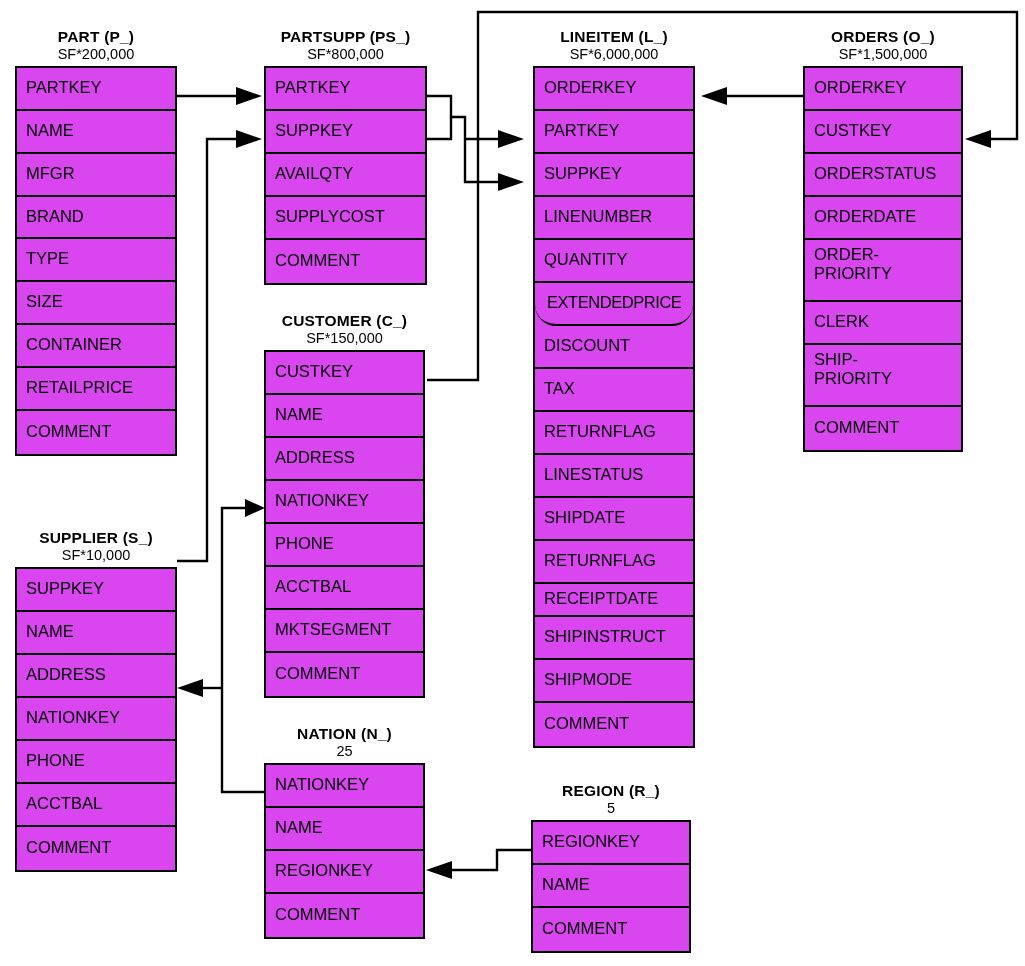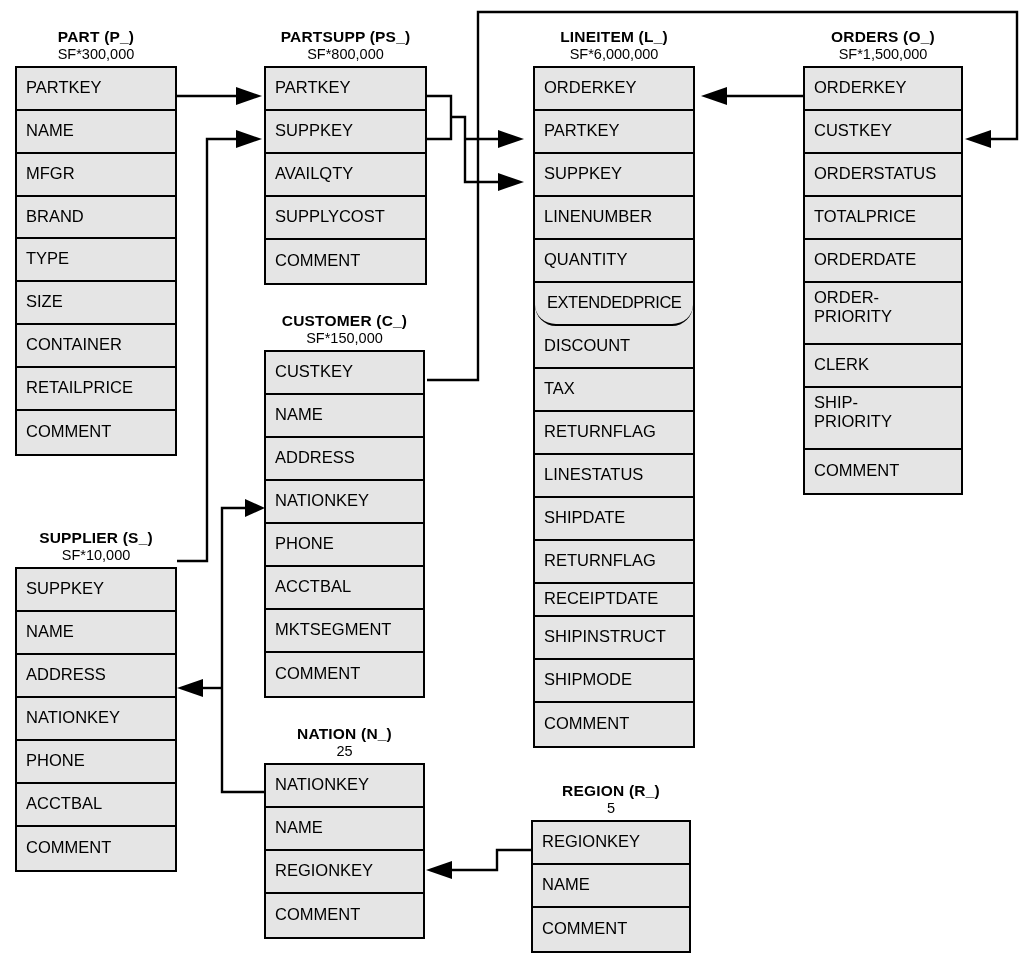--- a/index.html
+++ b/index.html
@@ -30,21 +30,21 @@
     font-size:14.5px;
     text-align:center;
     line-height:1.12;
     white-space:nowrap;
     margin-top:1px;
   }
   .entity-box{
     border:2.4px solid #000;
     box-sizing:border-box;
     margin-top:3px;
-    background:#e5e5e5;
+    background:#d946ef;
   }
   .field{
     box-sizing:border-box;
     border-bottom:2.1px solid #000;
     display:flex;
     align-items:center;
     padding:0 0 0 9px;
     font-size:16.5px;
     line-height:1.08;
     white-space:nowrap;
@@ -110,21 +110,21 @@
     </g>
 
     <g>
       <polyline points="531,850 497,850 497,870 452,870"></polyline>
       <polygon points="452,861 426,870 452,879"></polygon>
     </g>
   </svg>
 
   <div class="entity" style="left:15px;top:28px;width:162px;">
     <div class="entity-title">PART (P_)</div>
-    <div class="entity-card">SF*300,000</div>
+    <div class="entity-card">SF*200,000</div>
     <div class="entity-box">
       <div class="field" style="height:43px">PARTKEY</div>
       <div class="field" style="height:43px">NAME</div>
       <div class="field" style="height:43px">MFGR</div>
       <div class="field" style="height:42px">BRAND</div>
       <div class="field" style="height:43px">TYPE</div>
       <div class="field" style="height:43px">SIZE</div>
       <div class="field" style="height:43px">CONTAINER</div>
       <div class="field" style="height:43px">RETAILPRICE</div>
       <div class="field" style="height:43px">COMMENT</div>
@@ -181,21 +181,20 @@
     </div>
   </div>
 
   <div class="entity" style="left:803px;top:28px;width:160px;">
     <div class="entity-title">ORDERS (O_)</div>
     <div class="entity-card">SF*1,500,000</div>
     <div class="entity-box">
       <div class="field" style="height:43px">ORDERKEY</div>
       <div class="field" style="height:43px">CUSTKEY</div>
       <div class="field" style="height:43px">ORDERSTATUS</div>
-      <div class="field" style="height:43px">TOTALPRICE</div>
       <div class="field" style="height:43px">ORDERDATE</div>
       <div class="field two-line" style="height:62px">
         <span>ORDER-</span>
         <span>PRIORITY</span>
       </div>
       <div class="field" style="height:43px">CLERK</div>
       <div class="field two-line" style="height:62px">
         <span>SHIP-</span>
         <span>PRIORITY</span>
       </div>

